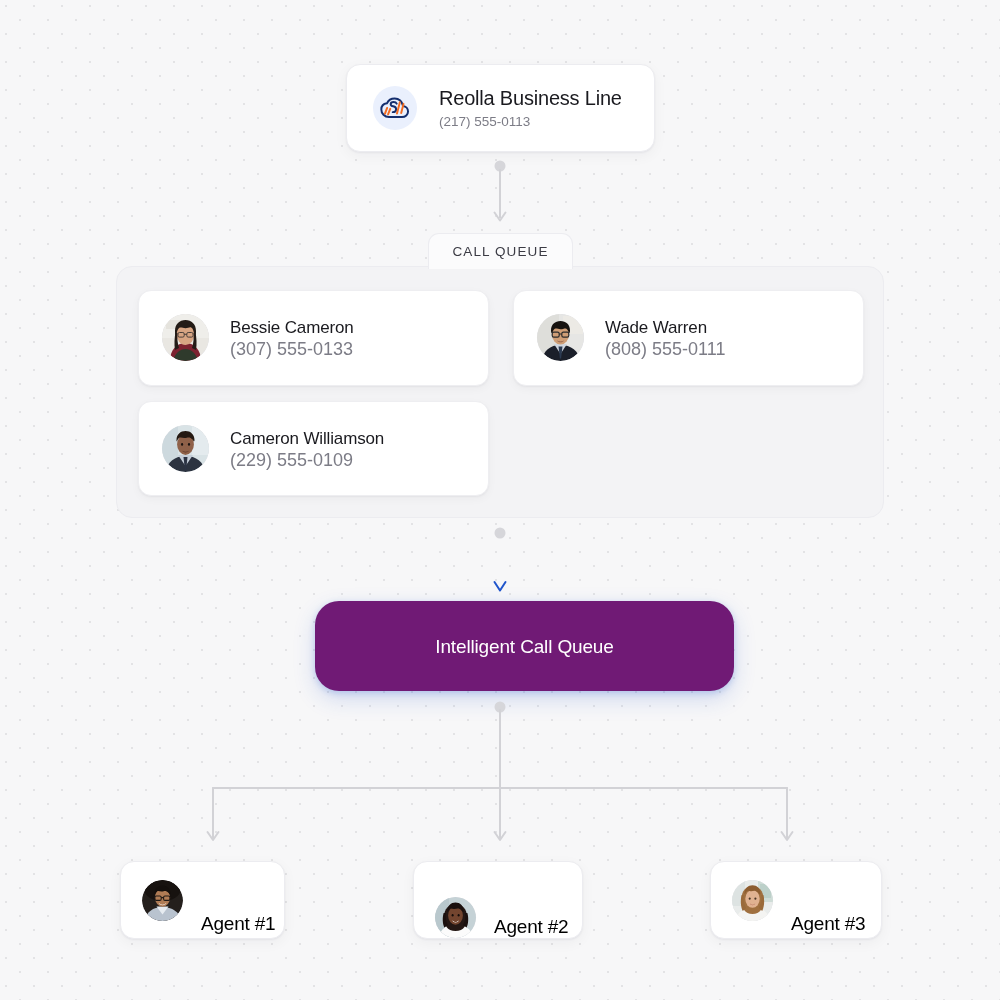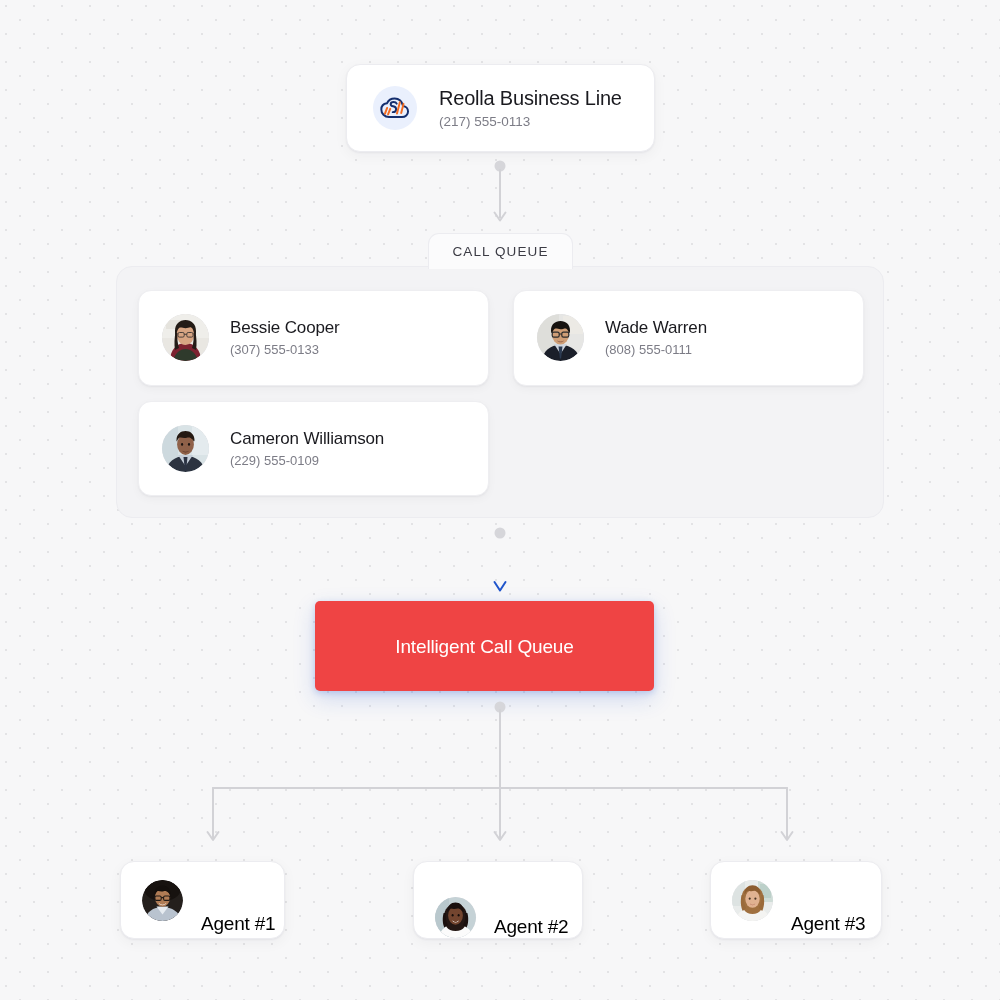--- a/index.html
+++ b/index.html
@@ -86,35 +86,35 @@
     padding-left:23px; gap:21px;
   }
   .avatar {
     width:47px; height:47px; border-radius:50%;
     flex:0 0 47px; overflow:hidden;
     position:relative;
     background:#dcdce1;
   }
   .q-text { display:flex; flex-direction:column; gap:3px; }
   .q-name { font-size:17px; color:#1a1a1f; letter-spacing:-.15px; line-height:21px; }
-  .q-phone { font-size:13px; color:#7c7c86; line-height:17px; }
+  .q-phone { font-size:18px; color:#7c7c86; line-height:17px; }
   .group-badge {
     width:47px; height:47px; border-radius:50%;
     background:#e8effc; flex:0 0 47px;
     display:flex; align-items:center; justify-content:center;
   }
 
   
   #conn-mid { left:484px; top:527px; width:32px; height:72px; }
 
   
   #intelligent-banner {
-    position:absolute; left:315px; top:601px; width:339px; height:90px;
-    background:#ef4444;
-    border-radius:5px;
+    position:absolute; left:315px; top:601px; width:419px; height:90px;
+    background:#701a75;
+    border-radius:24px;
     box-shadow:0 2px 6px rgba(32,85,203,.22), 0 8px 22px rgba(32,85,203,.18);
     display:flex; flex-direction:column;
     align-items:center; justify-content:center; gap:6px;
   }
   #intelligent-banner .ib-title {
     font-size:19px; color:#ffffff; letter-spacing:-.15px; line-height:23px;
   }
   #intelligent-banner .ib-sub {
     font-size:13.5px; color:#e3ebfb; line-height:17px;
   }
@@ -201,21 +201,21 @@
               <path d="M13 17c0-7 4.5-11 10.5-11S34 10 34 17c0 5-1 7-1.5 4.5-.6-3.2-1.4-7-3-7.8-1.8-1-3.4.6-6 .6-2.8 0-4.6-1.4-6.4-.2-1.6 1-2.3 4.6-2.9 7.7C13.7 24 13 22 13 17z" fill="#231b16"></path>
               <path d="M13.5 18c-1 6-1.5 12-.5 18l4-2c-1.5-5-2-10-1.5-15z" fill="#231b16"></path>
               <path d="M33.5 18c1 6 1.5 12 .5 18l-4-2c1.5-5 2-10 1.5-15z" fill="#231b16"></path>
               <rect x="16" y="18.5" width="6.2" height="4.6" rx="1.4" fill="none" stroke="#4a3f39" stroke-width="1"></rect>
               <rect x="24.8" y="18.5" width="6.2" height="4.6" rx="1.4" fill="none" stroke="#4a3f39" stroke-width="1"></rect>
               <line x1="22.2" y1="20.3" x2="24.8" y2="20.3" stroke="#4a3f39" stroke-width="1"></line>
             </g>
           </svg>
         </div>
         <div class="q-text">
-          <div class="q-name">Bessie Cooper</div>
+          <div class="q-name">Bessie Cameron</div>
           <div class="q-phone">(307) 555-0133</div>
         </div>
       </div>
 
       <div class="queue-card">
         <div class="avatar">
           <svg width="47" height="47" viewBox="0 0 47 47">
             <defs>
                 <clipPath id="cb2">
                   <circle cx="23.5" cy="23.5" r="23.5"></circle>

